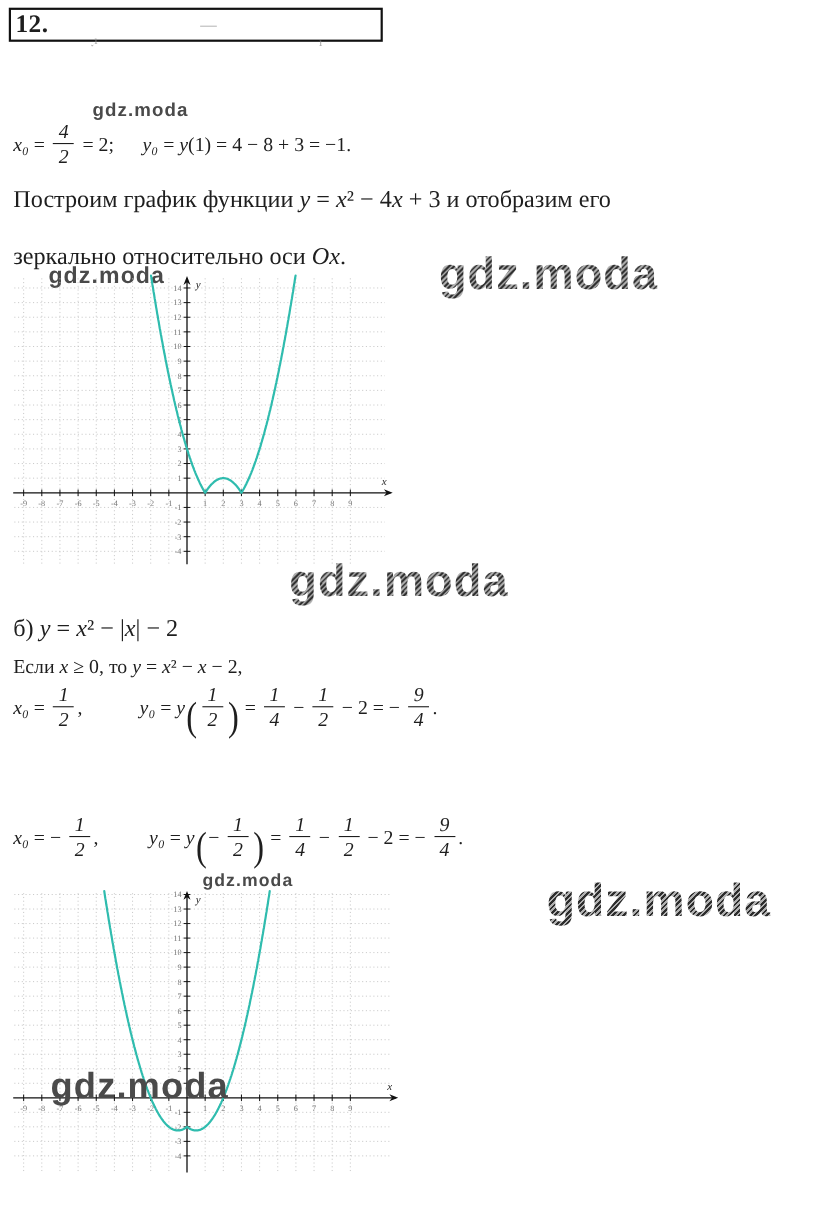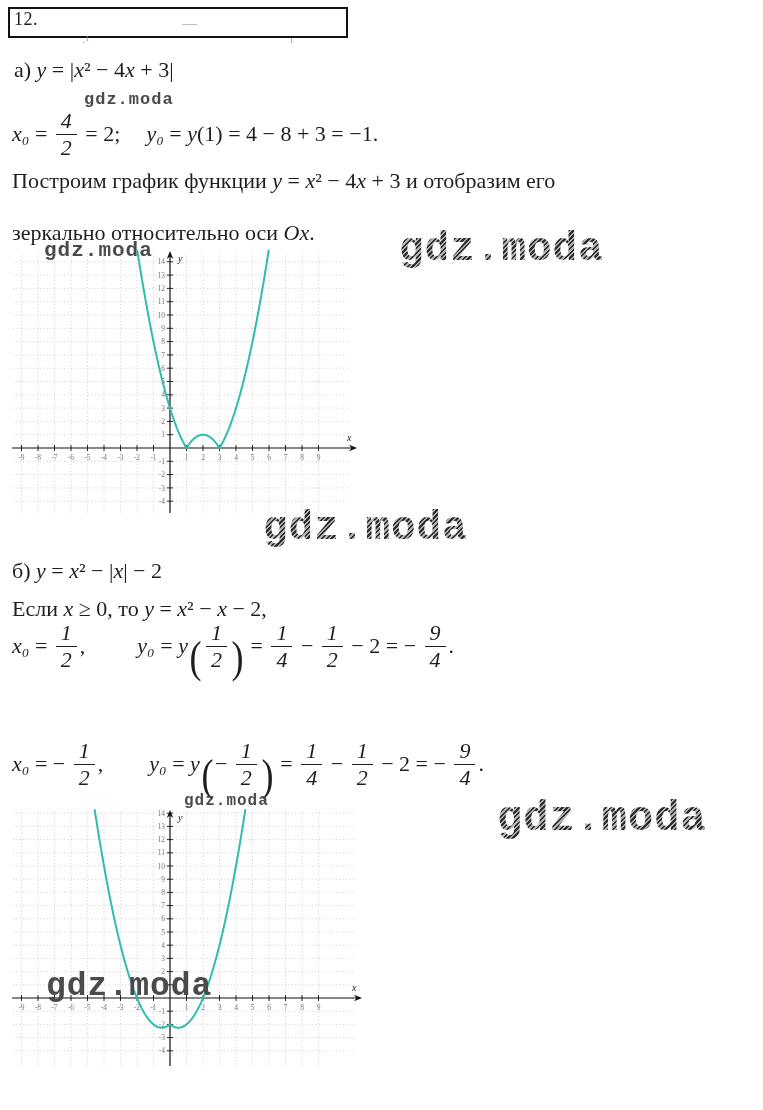--- a/index.html
+++ b/index.html
@@ -1,36 +1,36 @@
 <!DOCTYPE html>
 <html><head>
 <meta charset="utf-8">
 <style>
   html,body{margin:0;padding:0;background:#fff;}
   .page{position:relative;width:763px;height:1110px;background:#ffffff;overflow:hidden;
         font-family:"Liberation Serif",serif;color:#1e1e1e;}
   .abs{position:absolute;}
   
   .q-box{left:8px;top:7px;width:336px;height:27px;border:2.5px solid #111;}
-  .q-num{left:14px;top:9px;font-size:18px;font-weight:normal;letter-spacing:.5px;}
+  .q-num{left:14px;top:9px;font-size:23px;font-weight:bold;letter-spacing:.5px;}
   .ghost{color:#8a8a8a;opacity:.75;font-size:11px;}
   .g1{left:172px;top:6px;font-size:15px;letter-spacing:-1px;}
   .g2{left:72px;top:22px;}
   .g3{left:280px;top:24px;}
   
-  .mathline{font-style:italic;font-size:22px;white-space:nowrap;}
+  .mathline{font-style:italic;font-size:18px;white-space:nowrap;}
   .t22{font-size:22px;}
   .mathline .rm{font-style:normal;}
   .frac{display:inline-block;vertical-align:-0.62em;text-align:center;margin:0 3px;line-height:1;}
   .frac .num{display:block;padding:0 5px 2px;}
   .frac .den{display:block;border-top:1.4px solid #1d1d1d;padding:2px 5px 0;}
   .bigp{font-style:normal;font-size:205%;vertical-align:-0.42em;font-weight:400;transform:scaleX(.8);display:inline-block;}
   .spacer{display:inline-block;}
   
-  .wm{font-family:Liberation Mono, monospace;font-weight:bold;color:#4a4a4a;white-space:nowrap;letter-spacing:1px;}
+  .wm{font-family:Liberation Sans, sans-serif;font-weight:bold;color:#4a4a4a;white-space:nowrap;letter-spacing:1px;}
   .wm-hatch{background:repeating-linear-gradient(135deg,#2d2d2d 0px,#2d2d2d 1.7px,#b0b0b0 1.7px,#b0b0b0 3.4px);
             -webkit-background-clip:text;background-clip:text;color:transparent;}
   .wm1{left:84px;top:90px;font-size:17px;}
   .wm2{left:44px;top:239px;font-size:21px;}
   .wm3{left:399px;top:226px;font-size:41px;}
   .wm4{left:263px;top:505px;font-size:41px;}
   .wm5{left:184px;top:792px;font-size:16px;}
   .wm6{left:497px;top:795px;font-size:42px;}
   .wm7{left:46px;top:968px;font-size:33px;}
   
@@ -43,21 +43,20 @@
 
 <div class="page">
 
   <div class="abs q-box">
     <span class="abs ghost g1">—</span>
     <span class="abs ghost g2">˯ı</span>
     <span class="abs ghost g3">ı</span>
   </div>
   <div class="abs q-num">12.</div>
 
-  <div class="abs mathline t22" style="left:14px;top:57px;"><span class="rm">а) </span><span>y</span><span class="rm"> = |</span><span>x</span><span class="rm">²</span><span class="rm"> − 4</span><span>x</span><span class="rm"> + 3|</span></div>
   <div class="abs wm wm1">gdz.moda</div>
   <div class="abs mathline" style="left:12px;top:110px;"><span>x₀</span><span class="rm"> = </span><span class="frac"><span class="num">4</span><span class="den">2</span></span><span class="rm"> = 2;</span><span class="spacer" style="width: 26px;"></span><span>y₀</span><span class="rm"> = </span><span>y</span><span class="rm">(1) = 4 − 8 + 3 = −1.</span></div>
   <div class="abs mathline t22" style="left:12px;top:168px;"><span class="rm">Построим график функции  </span><span>y</span><span class="rm"> = </span><span>x</span><span class="rm">²</span><span class="rm"> − 4</span><span>x</span><span class="rm"> + 3  </span><span class="rm">и отобразим его</span></div>
   <div class="abs mathline t22" style="left:12px;top:220px;"><span class="rm">зеркально относительно оси </span><span>Ox</span><span class="rm">.</span></div>
 
   <div class="abs wm wm2">gdz.moda</div>
   <div class="abs wm wm-hatch wm3">gdz.moda</div>
 
   <svg class="abs chart" style="left:10px;top:247px;" width="350" height="268" viewBox="0 0 350 268">
       <line x1="11.5" y1="6" x2="11.5" y2="266" stroke="#c3c3c3" stroke-width="0.8" stroke-dasharray="1 2.4"></line>

